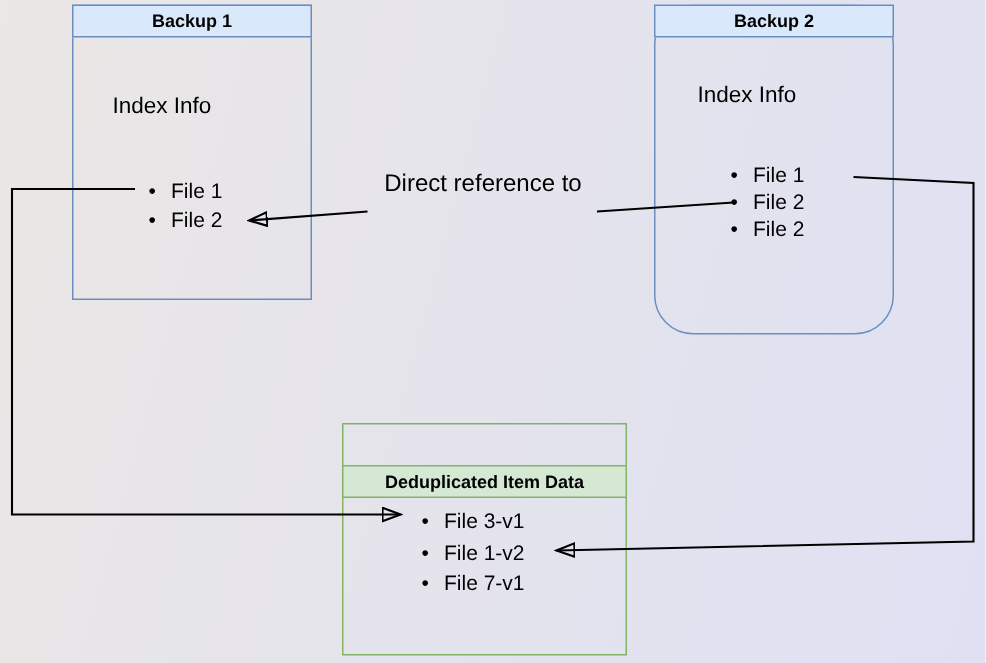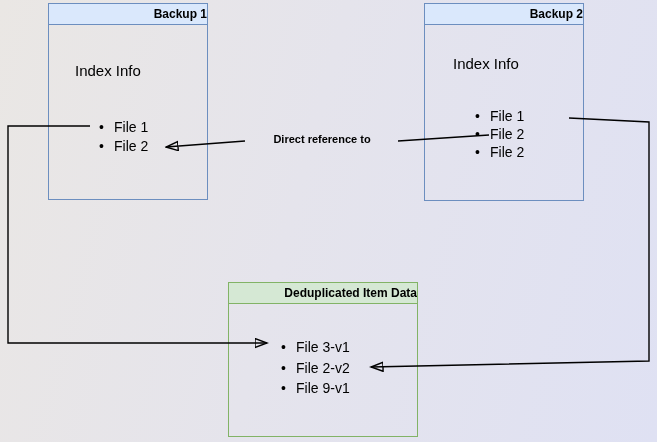--- a/index.html
+++ b/index.html
@@ -26,27 +26,27 @@
   .box.blue  { border-color: #6c8ebf; }
   .box.green { border-color: #82b366; }
 
   .box-header {
     position: absolute;
     left: -1px;
     right: -1px;
     top: -1px;
     height: 20px;
     line-height: 20px;
-    text-align: right;
+    text-align: center;
     font-size: 12px;
     font-weight: bold;
     border: 1px solid;
   }
   .blue  .box-header { background: #dae8fc; border-color: #6c8ebf; }
-  .green .box-header { background: #d5e8d4; border-color: #82b366; }
+  .green .box-header { background: #d5e8d4; border-color: #82b366; margin-top: 28px; }
 
   .subtitle {
     position: absolute;
     font-size: 15px;
     white-space: nowrap;
     text-align: right;
   }
 
   .filelist {
     position: absolute;
@@ -73,59 +73,58 @@
   .connectors path {
     stroke: #000000;
     stroke-width: 1.4;
     fill: none;
   }
 
   
   .edge-label {
     position: absolute;
     left: 242px;
-    top: 131px;
+    top: 115px;
     width: 160px;
     text-align: center;
-    font-size: 11px;
+    font-size: 16px;
     line-height: 16px;
     z-index: 2;
-    font-weight: bold;
   }
 </style>
 </head>
 <body>
 
 <div class="canvas">
 
   <div class="box blue" style="left:48px; top:3px; width:160px; height:197px;">
     <div class="box-header">Backup 1</div>
     <div class="subtitle" style="left:26px; top:58px;">Index Info</div>
     <ul class="filelist" style="left:50px; top:114px; line-height:19px;">
       <li>File 1</li>
       <li>File 2</li>
     </ul>
   </div>
 
-  <div class="box blue" style="left:424px; top:3px; width:160px; height:198px;">
+  <div class="box blue" style="left:436px; top:3px; width:160px; height:220px;border-radius:26px;">
     <div class="box-header">Backup 2</div>
     <div class="subtitle" style="left:28px; top:51px;">Index Info</div>
     <ul class="filelist" style="left:50px; top:103px; line-height:18px;">
       <li>File 1</li>
       <li>File 2</li>
       <li>File 2</li>
     </ul>
   </div>
 
   <div class="box green" style="left:228px; top:282px; width:190px; height:155px;">
     <div class="box-header">Deduplicated Item Data</div>
     <ul class="filelist" style="left:52px; top:54px; line-height:20.5px;">
       <li>File 3-v1</li>
-      <li>File 2-v2</li>
-      <li>File 9-v1</li>
+      <li>File 1-v2</li>
+      <li>File 7-v1</li>
     </ul>
   </div>
 
   <div class="edge-label">
     <div>Direct reference to</div>
   </div>
 
   <svg class="connectors" width="657" height="442" viewBox="0 0 657 442">
     <defs>
       <marker id="arrowhead" markerUnits="userSpaceOnUse" markerWidth="14" markerHeight="11" refX="12.5" refY="5" orient="auto">

